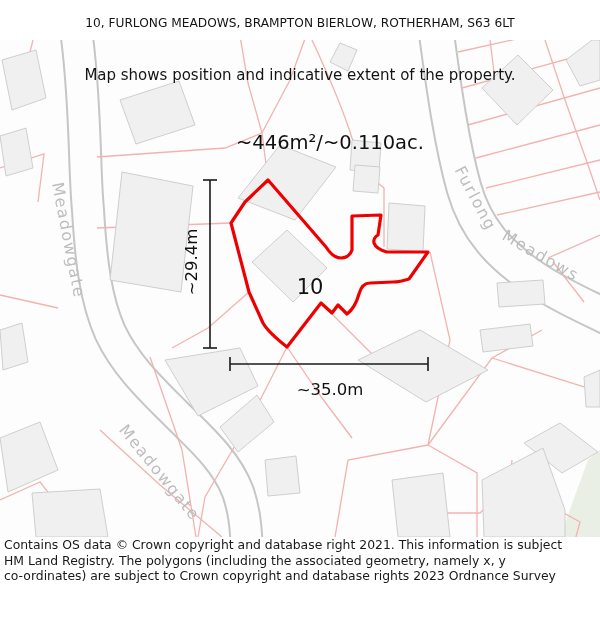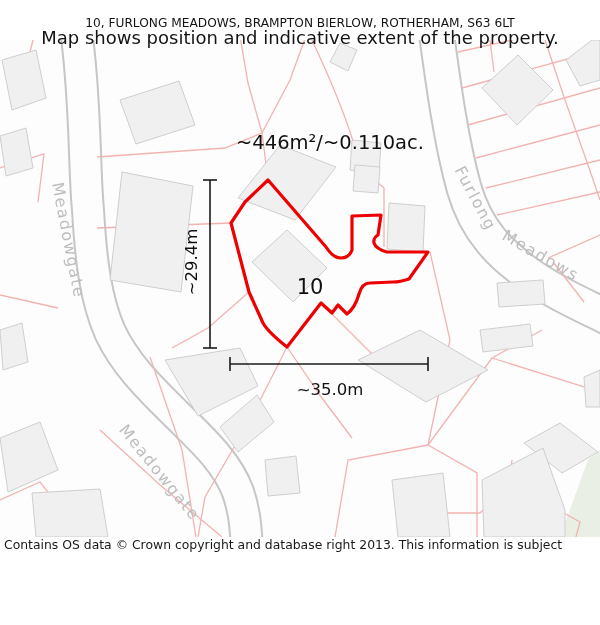--- a/index.html
+++ b/index.html
@@ -7,21 +7,21 @@
     width:600px;height:625px;position:relative;overflow:hidden;
     background:#ffffff;
     font-family:"DejaVu Sans","Liberation Sans",sans-serif;
     color:#111;
   }
   .header{
     position:absolute;top:0;left:0;width:600px;height:40px;
     text-align:center;background:#fff;z-index:5;
   }
   .header .title{font-size:12.2px;line-height:15px;padding-top:16px;color:#141414;}
-  .header .subtitle{font-size:18px;line-height:14px;color:#141414;}
+  .header .subtitle{font-size:15px;line-height:14px;color:#141414;margin-top:37px;}
   .map-wrap{position:absolute;top:40px;left:0;width:600px;height:497px;background:#fdfdfd;}
   svg{display:block;}
   .bld{fill:#f0f0f0;stroke:#c9c9c9;stroke-width:0.9;}
   .pk{fill:none;stroke:#f2b3b0;stroke-width:1.3;}
   .road-casing{fill:none;stroke:#c6c6c6;stroke-linecap:butt;}
   .road-fill{fill:none;stroke:#fdfdfd;stroke-linecap:butt;}
   .road-label{fill:#bdbdbd;font-size:16px;letter-spacing:1.5px;}
   .prop{fill:none;stroke:#ee0000;stroke-width:3.2;stroke-linejoin:round;stroke-linecap:round;}
   .measure{stroke:#1a1a1a;stroke-width:1.6;}
   .maplabel{fill:#111;}
@@ -143,14 +143,16 @@
   </g>
 
   <text class="maplabel" x="330" y="109" text-anchor="middle" font-size="19.5">~446m²/~0.110ac.</text>
   <text class="maplabel" x="310" y="254" text-anchor="middle" font-size="21">10</text>
   <text class="maplabel" x="191" y="228" text-anchor="middle" font-size="16.5" transform="rotate(-90 191 222)">~29.4m</text>
   <text class="maplabel" x="330" y="355" text-anchor="middle" font-size="16.5">~35.0m</text>
 </svg>
 </div>
 
 <div class="footer">
-  <div>Contains OS data © Crown copyright and database right 2013. This information is subject</div>
+  <div>Contains OS data © Crown copyright and database right 2021. This information is subject</div>
+  <div>HM Land Registry. The polygons (including the associated geometry, namely x, y</div>
+  <div>co-ordinates) are subject to Crown copyright and database rights 2023 Ordnance Survey</div>
 </div>
 
 </body></html>

